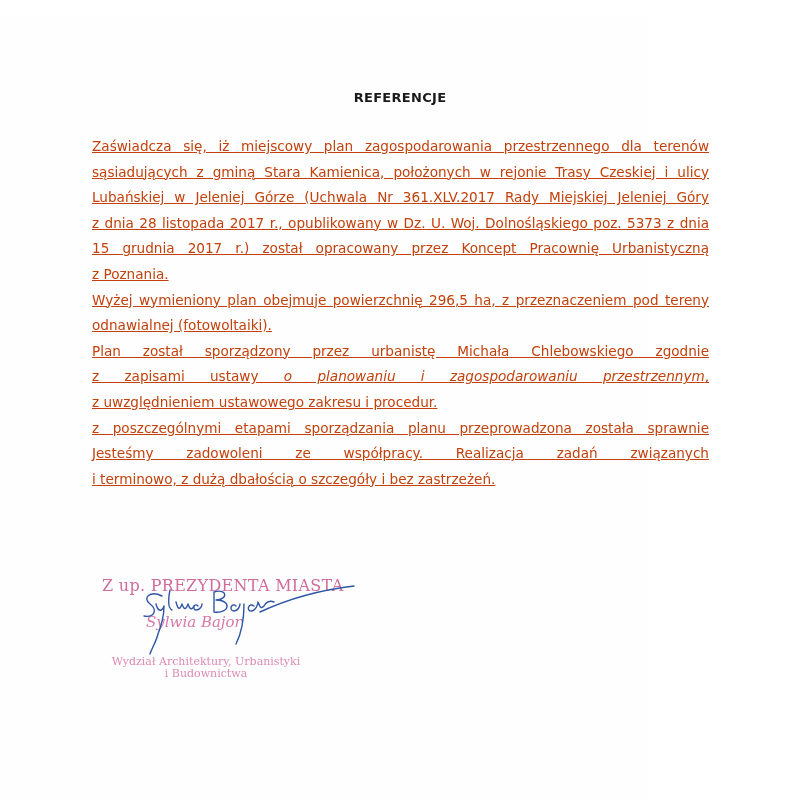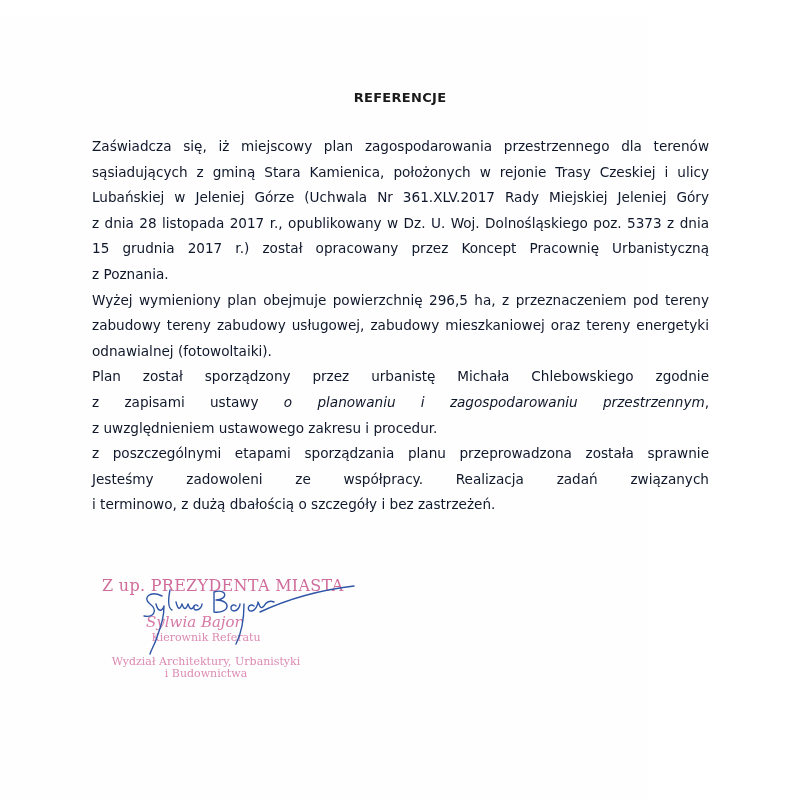--- a/index.html
+++ b/index.html
@@ -6,21 +6,21 @@
   body { width:800px; height:800px; position:relative; overflow:hidden; }
   .page { position:absolute; left:0; top:16px; width:649px; height:800px; background:#fefefe; }
   .title {
     position:absolute; left:0; top:74px; width:800px; text-align:center;
     font-family:"DejaVu Sans", sans-serif; font-weight:bold; font-size:13px;
     color:#1a1a1a; letter-spacing:0.3px;
   }
   .body-text {
     position:absolute; left:92px; top:118px; width:617px;
     font-family:"DejaVu Sans", sans-serif; font-size:13.6px; line-height:25.6px;
-    color:#0f172a; text-align:justify;
+    color:#c2410c; text-align:justify;text-decoration:underline;
   }
   .para { margin:0; text-align:justify; text-align-last:left; }
   .para .line { display:block; text-align:justify; text-align-last:justify; }
   .para .line.last { text-align-last:left; }
   .para i { font-style:italic; }
   .stamp {
     position:absolute; left:96px; top:558px; width:270px; height:100px;
     font-family:"DejaVu Serif", serif; color:#d77aa6;
   }
   .stamp .s1 { position:absolute; left:6px; top:2px; font-size:16px; letter-spacing:0.3px; color:#d06c9c; white-space:nowrap; }
@@ -39,39 +39,37 @@
     <p class="para">
       <span class="line">Zaświadcza się, iż miejscowy plan zagospodarowania przestrzennego dla terenów</span>
       <span class="line">sąsiadujących z gminą Stara Kamienica, położonych w rejonie Trasy Czeskiej i ulicy</span>
       <span class="line">Lubańskiej w Jeleniej Górze (Uchwala Nr 361.XLV.2017 Rady Miejskiej Jeleniej Góry</span>
       <span class="line">z dnia 28 listopada 2017 r., opublikowany w Dz. U. Woj. Dolnośląskiego poz. 5373 z dnia</span>
       <span class="line">15 grudnia 2017 r.) został opracowany przez Koncept Pracownię Urbanistyczną</span>
       <span class="line last">z Poznania.</span>
     </p>
     <p class="para">
       <span class="line">Wyżej wymieniony plan obejmuje powierzchnię 296,5 ha, z przeznaczeniem pod tereny</span>
-      <span class="line">zabudowy tereny zabudowy usługowej, zabudowy mieszkaniowej oraz tereny energetyki</span>
       <span class="line last">odnawialnej (fotowoltaiki).</span>
     </p>
     <p class="para">
       <span class="line">Plan został sporządzony przez urbanistę Michała Chlebowskiego zgodnie</span>
       <span class="line"><span>z zapisami ustawy </span><i>o planowaniu i zagospodarowaniu przestrzennym</i><span>,</span></span>
       <span class="line last">z uwzględnieniem ustawowego zakresu i procedur.</span>
     </p>
     <p class="para">
       <span class="line">z poszczególnymi etapami sporządzania planu przeprowadzona została sprawnie</span>
       <span class="line">Jesteśmy zadowoleni ze współpracy. Realizacja zadań związanych</span>
       <span class="line last">i terminowo, z dużą dbałością o szczegóły i bez zastrzeżeń.</span>
     </p>
   </div>
 
   <div class="stamp">
     <div class="s1">Z up. PREZYDENTA MIASTA</div>
     <div class="s2">Sylwia Bajor</div>
-    <div class="s3" style="top:58px">Kierownik Referatu</div>
     <div class="s3" style="top:82px;left:-6px;width:232px">Wydział Architektury, Urbanistyki</div>
     <div class="s3" style="top:94px">i Budownictwa</div>
   </div>
 
   <svg class="sig" viewBox="0 0 220 90">
     <g fill="none" stroke="#2f56a6" stroke-width="1.4" stroke-linecap="round" stroke-linejoin="round">
       <path d="M22 20 C10 14 2 22 10 28 C18 34 14 42 4 40"></path>
       <path d="M16 28 C18 36 22 36 24 30 C24 36 22 48 18 58 C16 66 12 72 10 78"></path>
       <path d="M30 14 C28 24 28 32 32 34"></path>
       <path d="M36 26 C38 34 40 34 42 28 C44 34 46 34 48 28 C50 34 52 34 54 30"></path>

